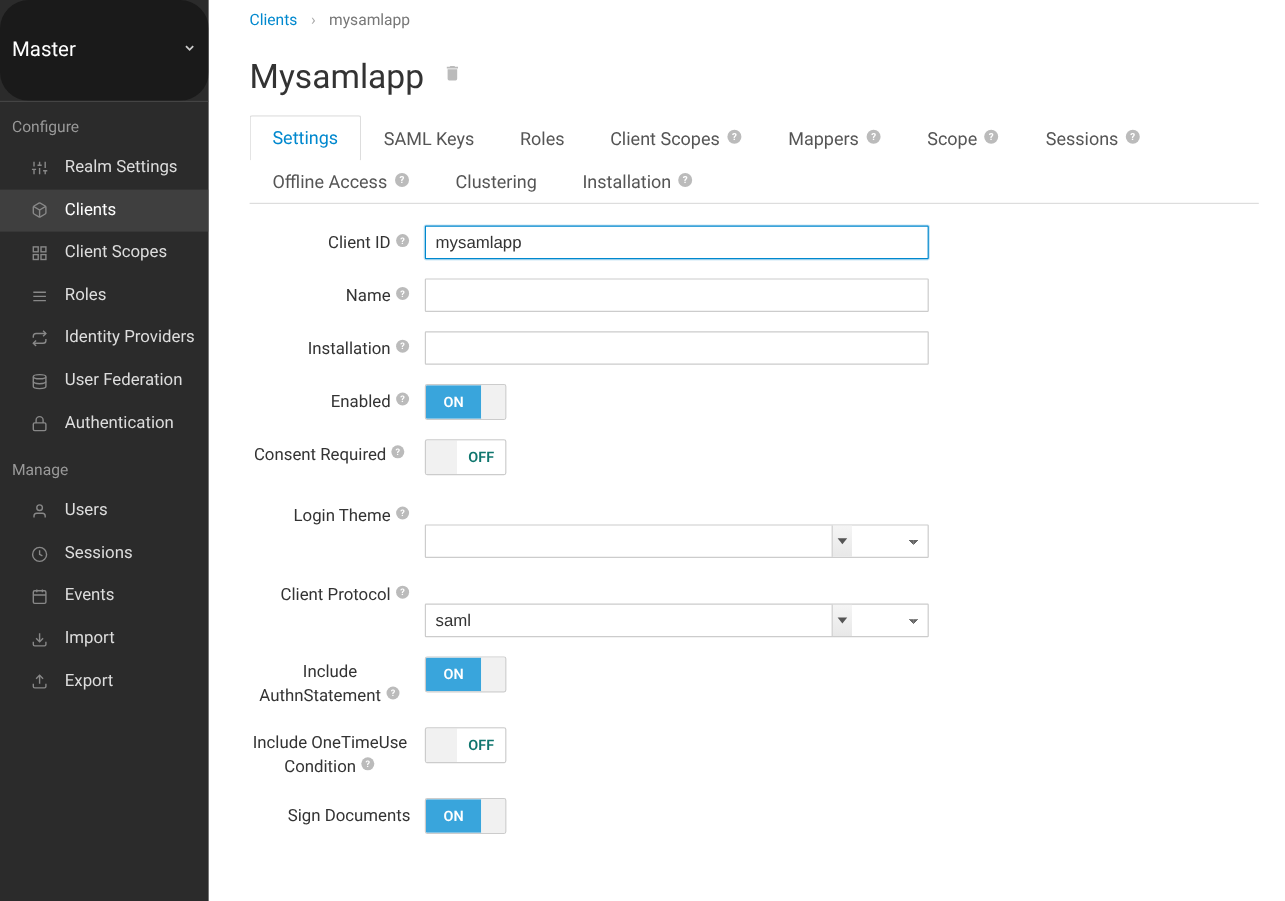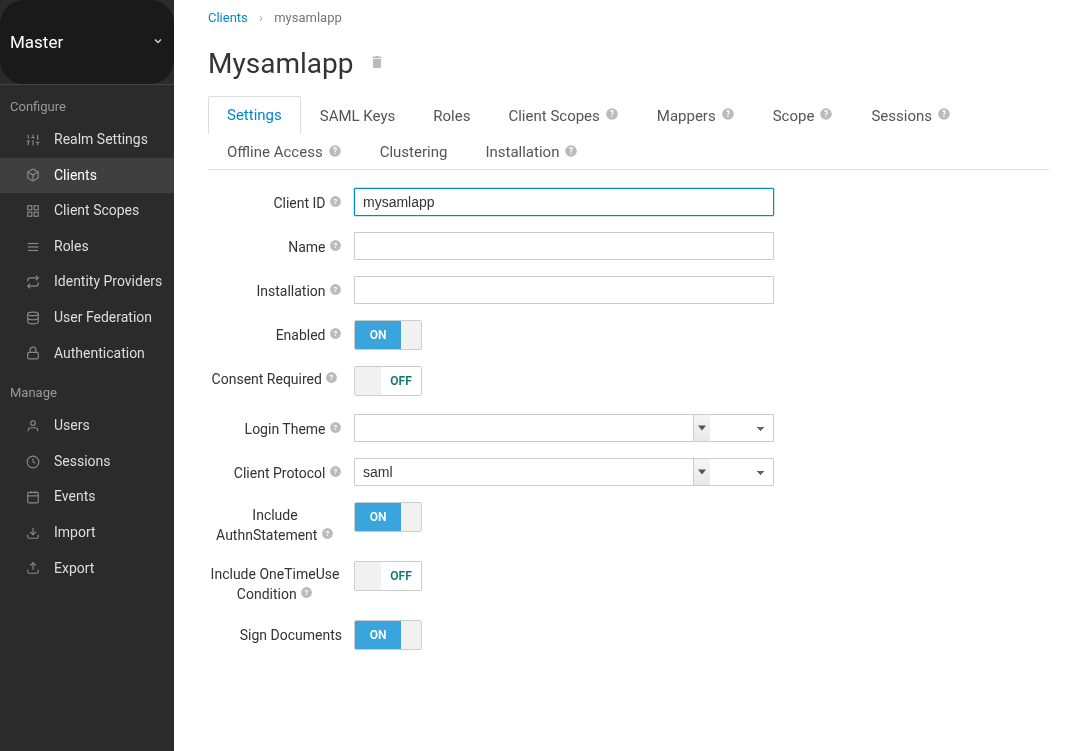--- a/index.html
+++ b/index.html
@@ -195,20 +195,21 @@
       background-position: calc(100% - 12px) 12px, calc(100% - 8px) 12px;
       background-size: 4px 4px, 4px 4px;
       background-repeat: no-repeat;
       padding-right: 26px;
       position: relative;
     }
     .select-wrap {
       position: relative;
       display: inline-block;
       width: 357px;
+      margin-top: 22px;
     }
     .select-wrap::after {
       content: "";
       position: absolute;
       right: 1px;
       top: 1px;
       bottom: 1px;
       width: 16px;
       background: linear-gradient(#f5f5f5,#e8e8e8);
       border-left: 1px solid #ccc;

